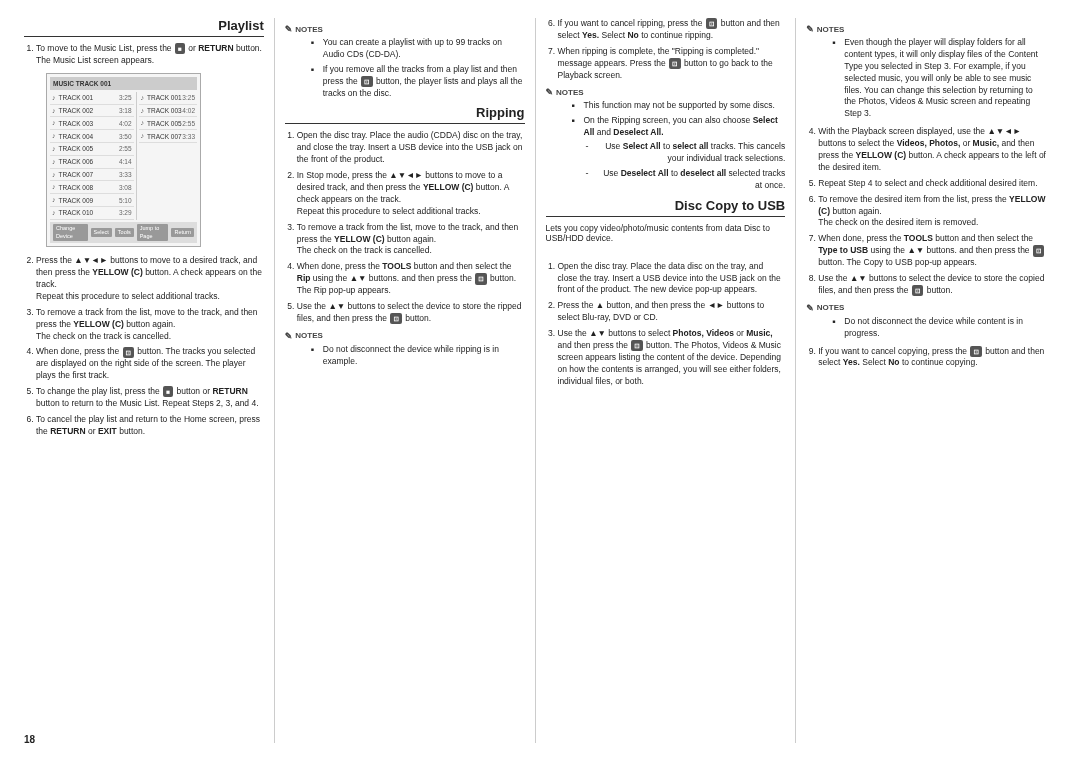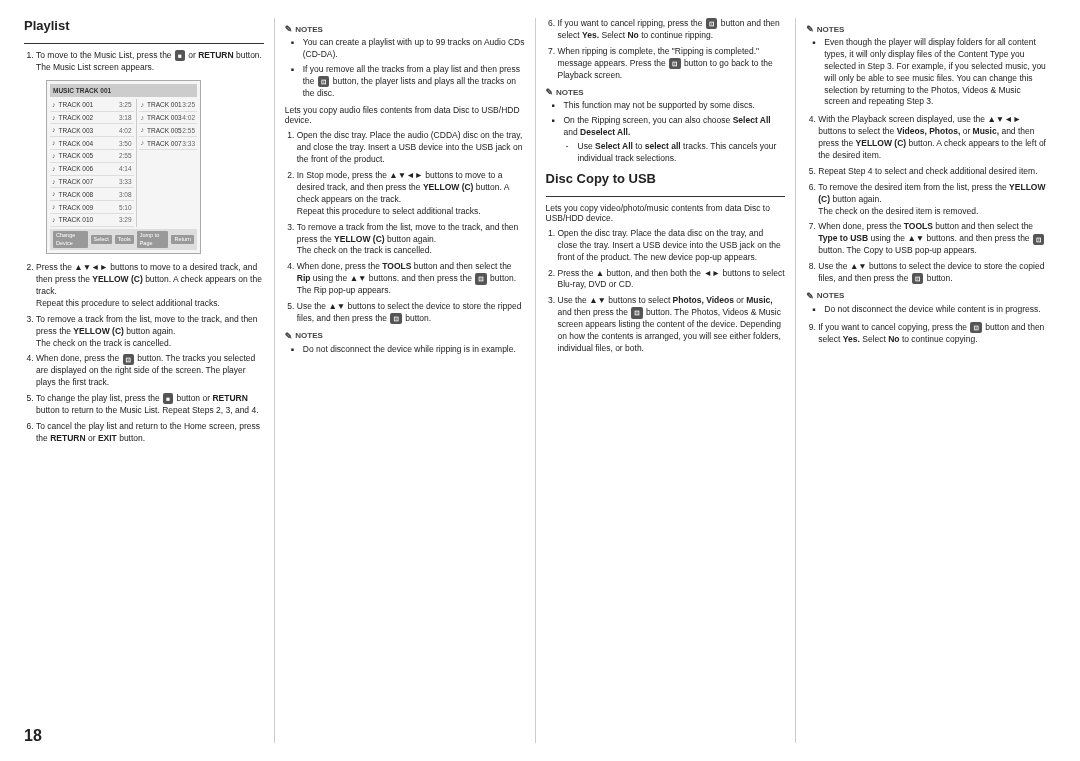--- a/index.html
+++ b/index.html
@@ -24,33 +24,34 @@
       padding: 0 10px;
       border-right: 1px solid #ccc;
     }
     .col:last-child { border-right: none; }
     .col:first-child { padding-left: 0; }
 
     h2 {
       font-size: 13px;
       font-weight: bold;
       border-bottom: 1.5px solid #333;
-      padding-bottom: 10px;
+      padding-bottom: 3px;
       margin-bottom: 6px;
+      text-align: right;
     }
     ol {
       margin-left: 12px;
       margin-bottom: 5px;
     }
     ol li {
       margin-bottom: 4px;
       line-height: 1.4;
     }
     ul {
-      margin-left: 6px;
+      margin-left: 26px;
       list-style: none;
       margin-bottom: 4px;
     }
     ul li {
       margin-bottom: 3px;
       line-height: 1.4;
       padding-left: 8px;
       position: relative;
     }
     ul li::before {
@@ -96,21 +97,21 @@
       padding: 1px 3px;
       border-radius: 2px;
       font-weight: bold;
       vertical-align: middle;
       margin: 0 1px;
     }
     .page-num {
       position: absolute;
       bottom: 16px;
       left: 24px;
-      font-size: 16px;
+      font-size: 10px;
       font-weight: bold;
     }
 
     
     .music-list-img {
       border: 1px solid #aaa;
       background: #f5f5f5;
       width: 155px;
       margin: 6px 0 8px 10px;
       font-size: 6.5px;
@@ -282,21 +283,21 @@
         <span>NOTES</span>
       </div>
       <div class="notes-content">
         <ul>
           <li>You can create a playlist with up to 99 tracks on Audio CDs (CD-DA).</li>
           <li>If you remove all the tracks from a play list and then press the <span class="inline-btn">⊡</span> button, the player lists and plays all the tracks on the disc.</li>
         </ul>
       </div>
     </div>
 
-    <p style="margin-bottom:5px;">Lets you copy audio files contents from data Disc to USB/HDD device.</p>
+    <h2>Ripping</h2>
     <ol>
       <li>
         Open the disc tray. Place the audio (CDDA) disc on the tray, and close the tray. Insert a USB device into the USB jack on the front of the product.
       </li>
       <li>
         In Stop mode, press the ▲▼◄► buttons to move to a desired track, and then press the <span class="bold">YELLOW (C)</span> button. A check appears on the track.<br>
         Repeat this procedure to select additional tracks.
       </li>
       <li>
         To remove a track from the list, move to the track, and then press the <span class="bold">YELLOW (C)</span> button again.<br>
@@ -335,36 +336,37 @@
 
     <div class="notes-box">
       <div class="notes-header">
         <span class="notes-icon">✎</span>
         <span>NOTES</span>
       </div>
       <div class="notes-content">
         <ul>
           <li>This function may not be supported by some discs.</li>
           <li>On the Ripping screen, you can also choose <span class="bold">Select All</span> and <span class="bold">Deselect All.</span>
-            <ul class="dash" style="margin-left:6px;margin-top:2px;">
+            <ul class="dash" style="margin-left:6px;margin-top:2px;text-align:right;">
               <li>Use <span class="bold">Select All</span> to <span class="bold">select all</span> tracks. This cancels your individual track selections.</li>
+              <li>Use <span class="bold">Deselect All</span> to <span class="bold">deselect all</span> selected tracks at once.</li>
             </ul>
           </li>
         </ul>
       </div>
     </div>
 
     <h2>Disc Copy to USB</h2>
-    <p style="margin-bottom:5px;">Lets you copy video/photo/music contents from data Disc to USB/HDD device.</p>
+    <p style="margin-bottom:18px;">Lets you copy video/photo/music contents from data Disc to USB/HDD device.</p>
     <ol>
       <li>
         Open the disc tray. Place the data disc on the tray, and close the tray. Insert a USB device into the USB jack on the front of the product. The new device pop-up appears.
       </li>
       <li>
-        Press the ▲ button, and then both the ◄► buttons to select Blu-ray, DVD or CD.
+        Press the ▲ button, and then press the ◄► buttons to select Blu-ray, DVD or CD.
       </li>
       <li>
         Use the ▲▼ buttons to select <span class="bold">Photos, Videos</span> or <span class="bold">Music,</span> and then press the <span class="inline-btn">⊡</span> button. The Photos, Videos &amp; Music screen appears listing the content of the device. Depending on how the contents is arranged, you will see either folders, individual files, or both.
       </li>
     </ol>
   </div>
 
   <div class="col" style="flex:1.1">
     <div class="notes-box">
       <div class="notes-header">

